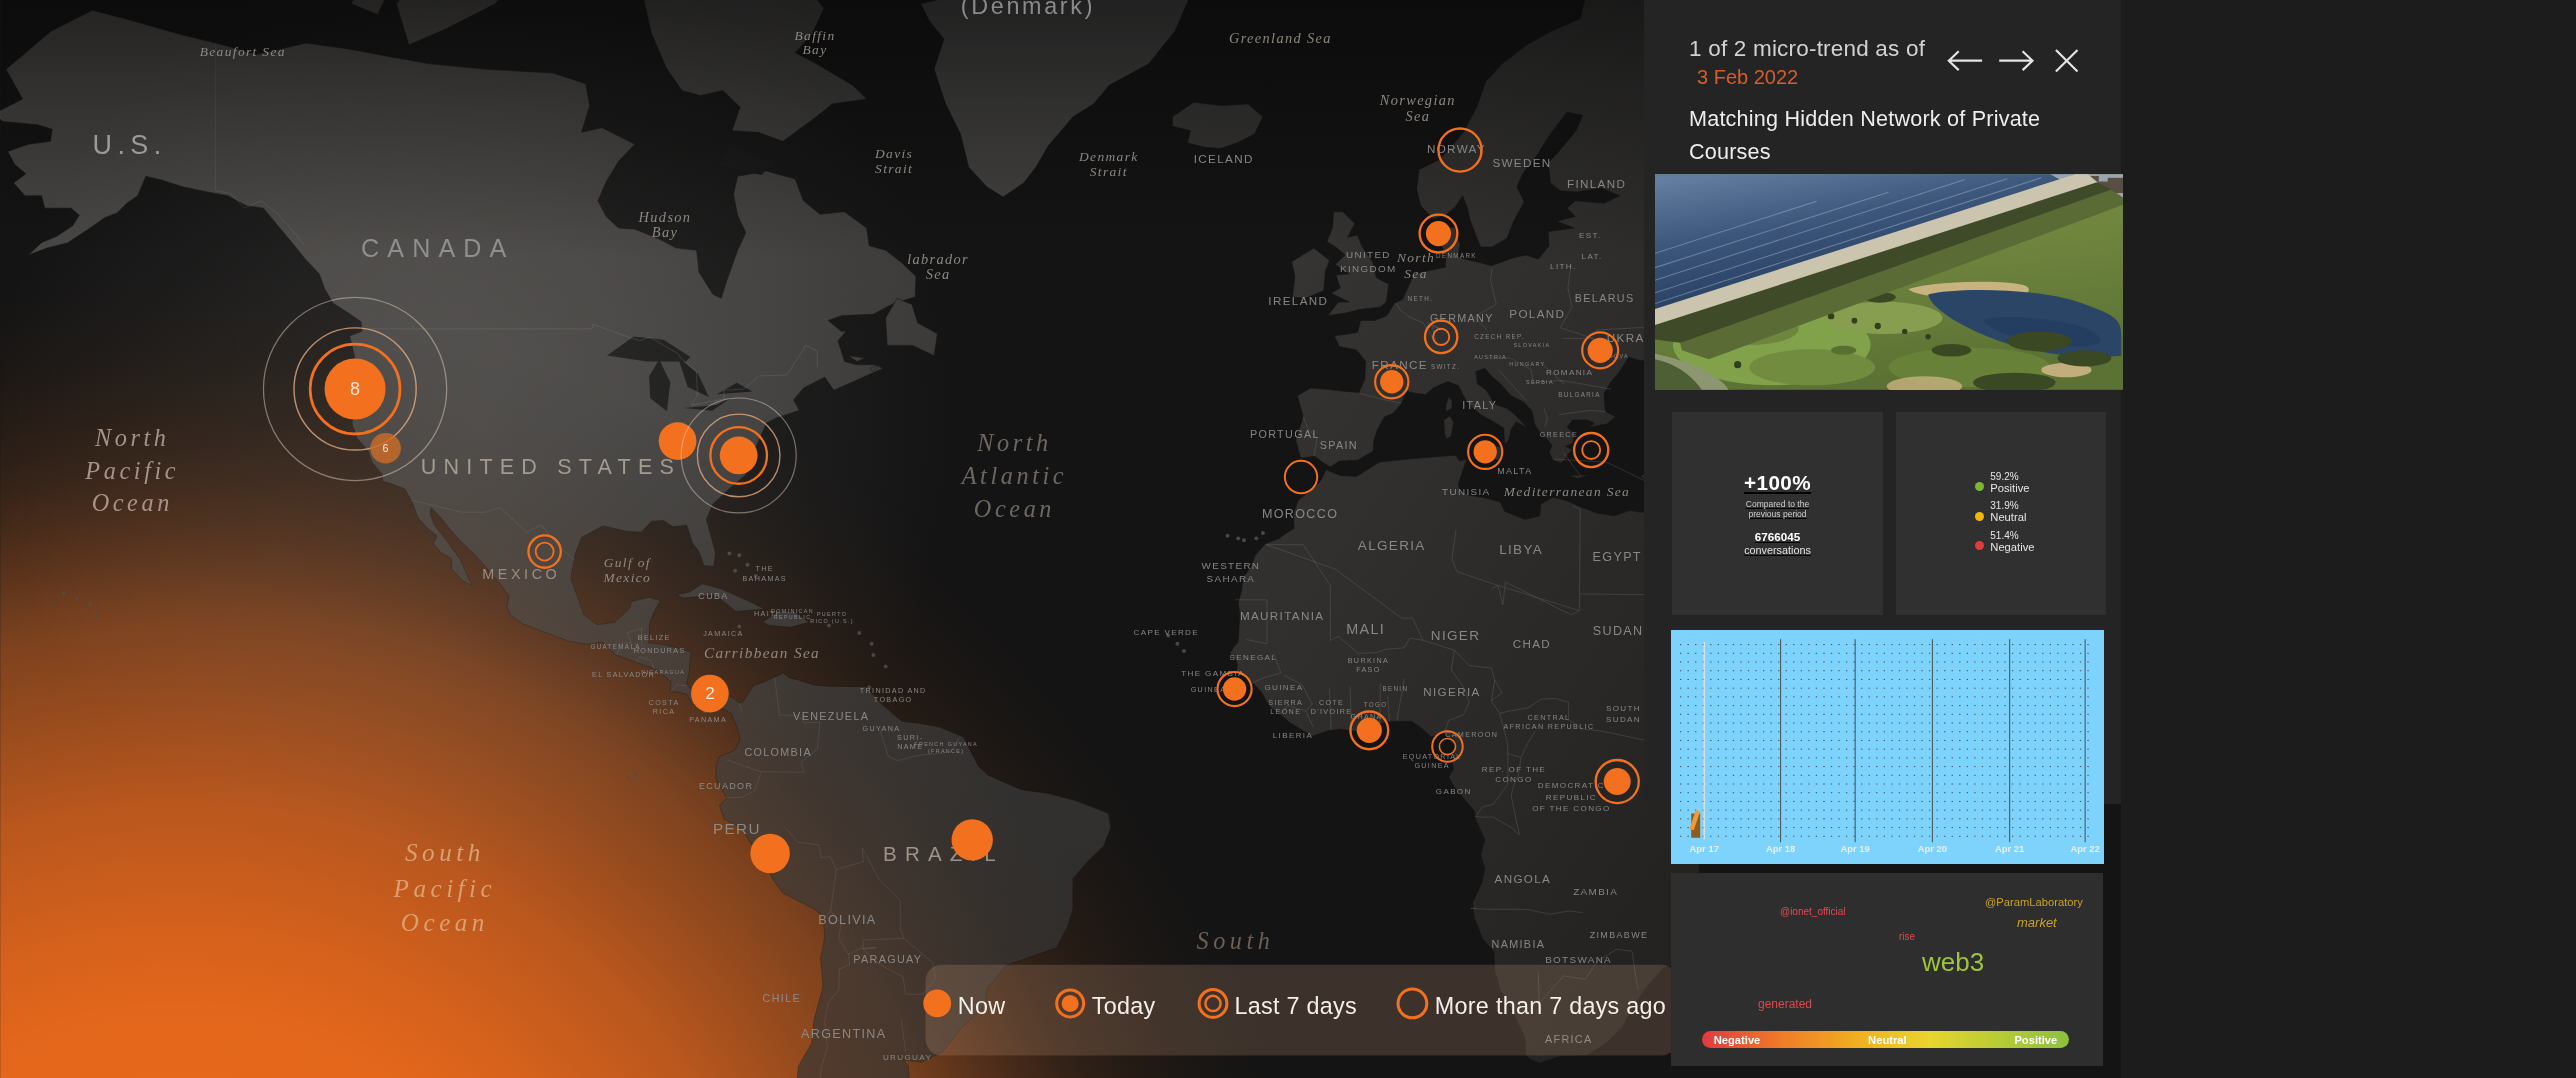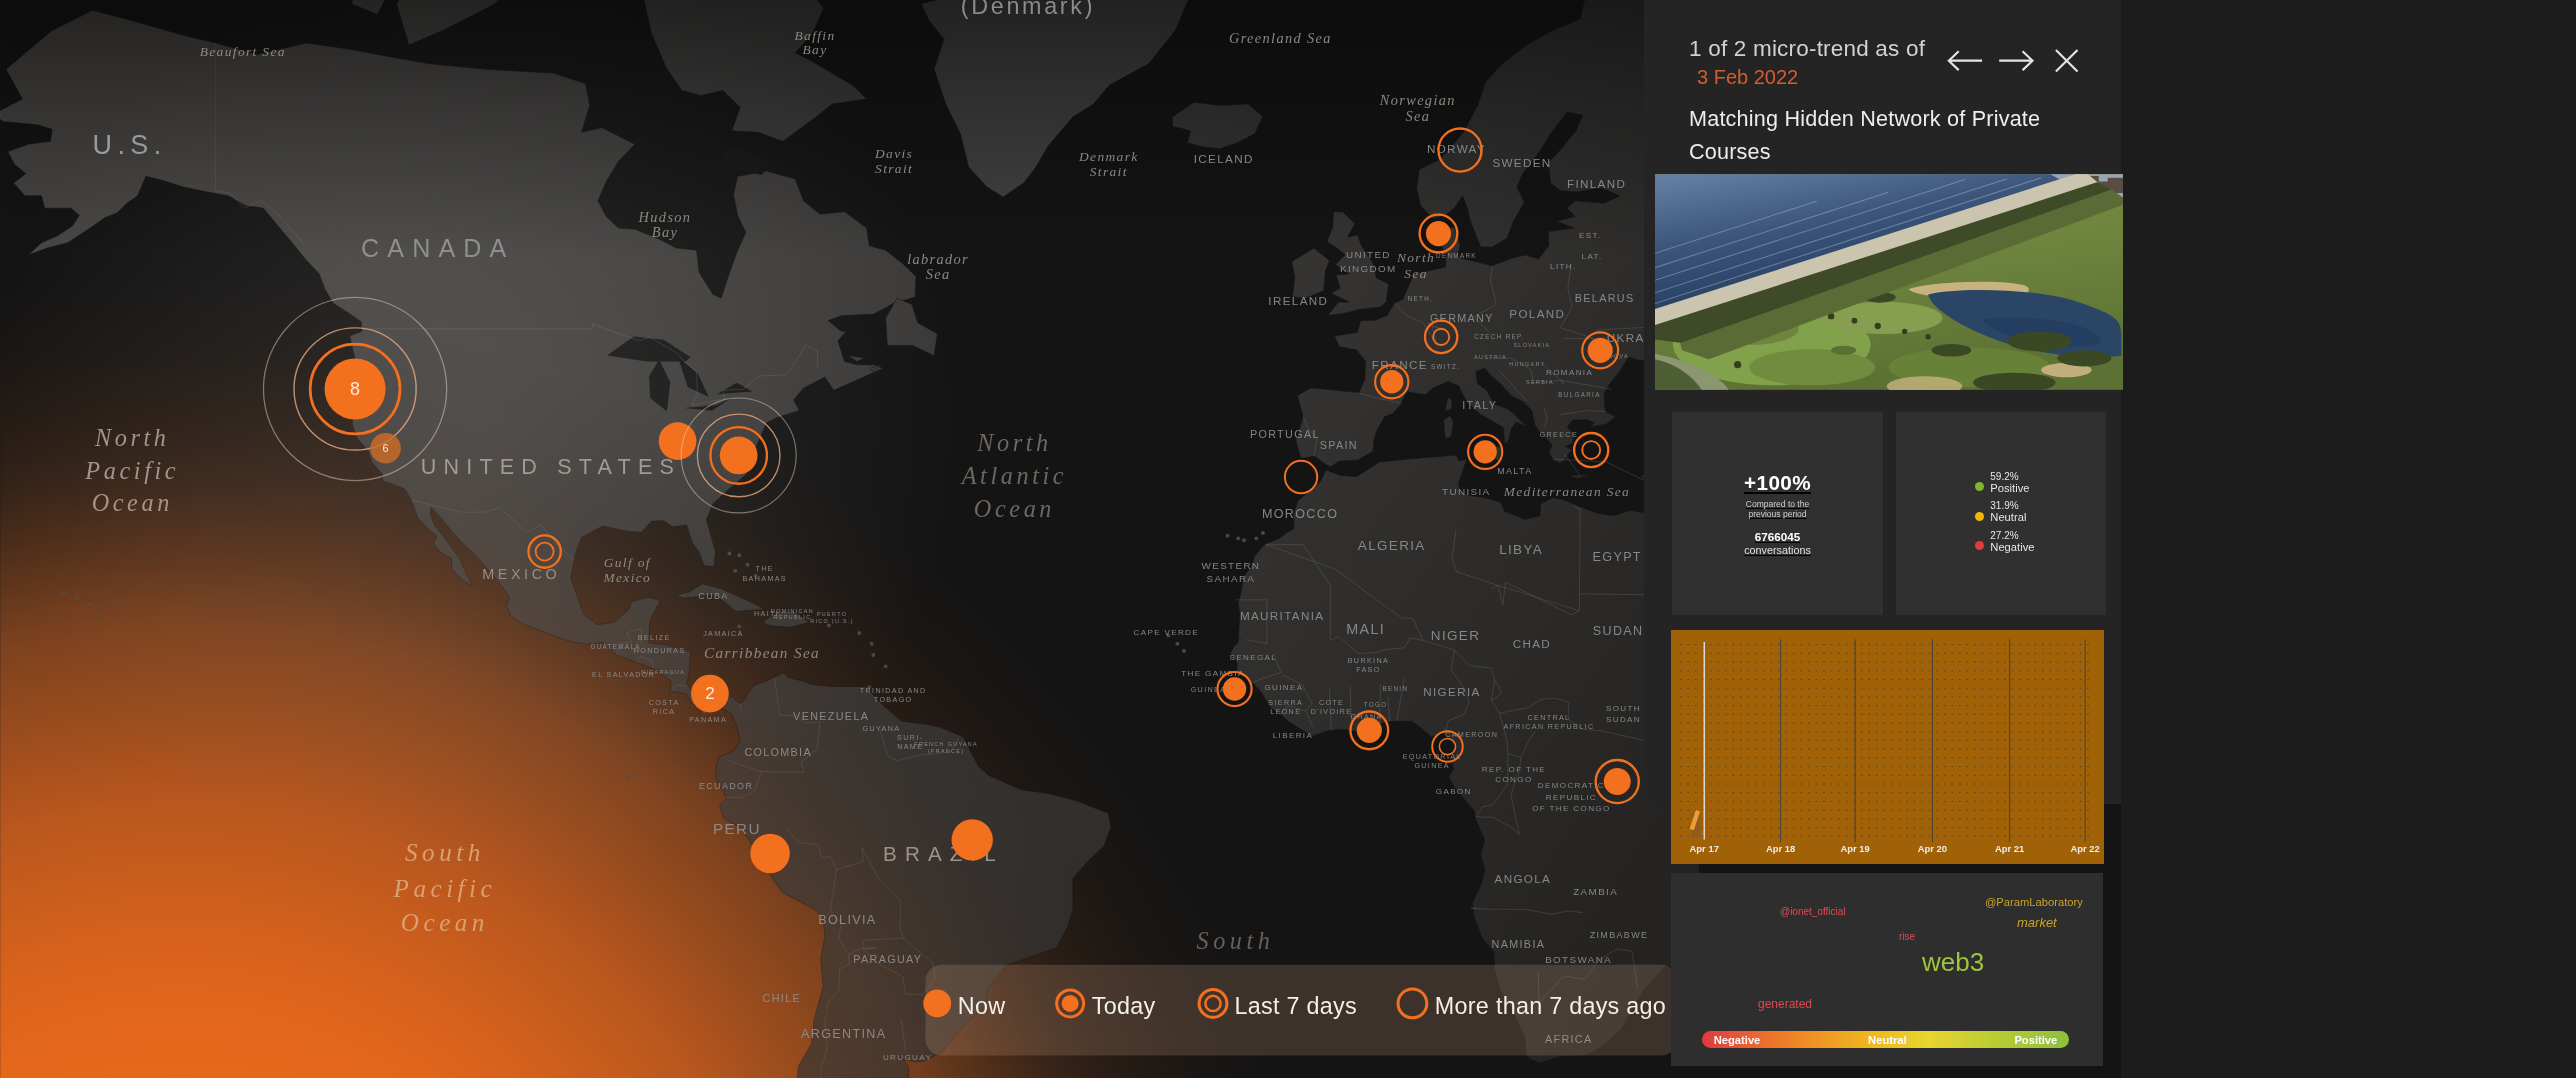--- a/index.html
+++ b/index.html
@@ -16,21 +16,21 @@
 .c2{left:252px;top:412px;width:210px;height:203px;}
 .big{font-size:20.7px;font-weight:bold;color:#fff;letter-spacing:0.4px;}
 .small{font-size:8.5px;line-height:10.8px;color:#cfcfcf;margin-top:3.6px;}
 .num{font-size:11.7px;font-weight:bold;color:#fff;margin-top:10px;}
 .conv{font-size:10.8px;color:#e2e2e2;margin-top:0.9px;}
 .senti{position:absolute;left:79px;top:59px;}
 .srow{display:flex;align-items:flex-end;margin-bottom:6.3px;}
 .sdot{width:9px;height:9px;border-radius:50%;display:inline-block;margin-right:6.3px;flex:none;margin-bottom:2.7px;}
 .stxt div:first-child{font-size:10px;color:#e6e6e6;}
 .stxt div:last-child{font-size:11.2px;color:#e6e6e6;}
-.chart{left:27px;top:630px;width:433px;height:234px;background:#a16207;}
+.chart{left:27px;top:630px;width:433px;height:234px;background:#7dd3fc;}
 .cloud{left:27px;top:873px;width:432px;height:193px;background:#2e2e2e;}
 .w{position:absolute;white-space:nowrap;}
 .gbar{position:absolute;left:31px;top:158px;width:367px;height:17px;border-radius:9px;
 background:linear-gradient(90deg,#e0393f 0%,#ef7d28 22%,#f0b51f 45%,#e8d52e 62%,#b4cb35 82%,#8dc03f 100%);
 display:flex;align-items:center;justify-content:space-between;padding:0 11.7px;}
 .gbar span{font-size:11.2px;font-weight:bold;color:#fff;}
 </style></head>
 <body>
 <svg id="map" width="2576" height="1078" viewBox="0 0 2867 1200">
 <defs>
@@ -488,21 +488,21 @@
 <div class="srow">
           <span class="sdot" style="background:#f2b705"></span>
           <div class="stxt">
             <div>31.9%</div>
             <div>Neutral</div>
           </div>
         </div>
 <div class="srow">
           <span class="sdot" style="background:#e23b3b"></span>
           <div class="stxt">
-            <div>27.2%</div>
+            <div>51.4%</div>
             <div>Negative</div>
           </div>
         </div>
 </div>
     </div>
 <div class="card chart"><svg width="433" height="234" viewBox="0 0 482 260">
 <line x1="10" y1="16.0" x2="472" y2="16.0" stroke="#373737" stroke-width="1" stroke-dasharray="1.4,7"></line>
         <line x1="10" y1="25.7" x2="472" y2="25.7" stroke="#373737" stroke-width="1" stroke-dasharray="1.4,7"></line>
         <line x1="10" y1="35.4" x2="472" y2="35.4" stroke="#373737" stroke-width="1" stroke-dasharray="1.4,7"></line>
         <line x1="10" y1="45.1" x2="472" y2="45.1" stroke="#373737" stroke-width="1" stroke-dasharray="1.4,7"></line>

